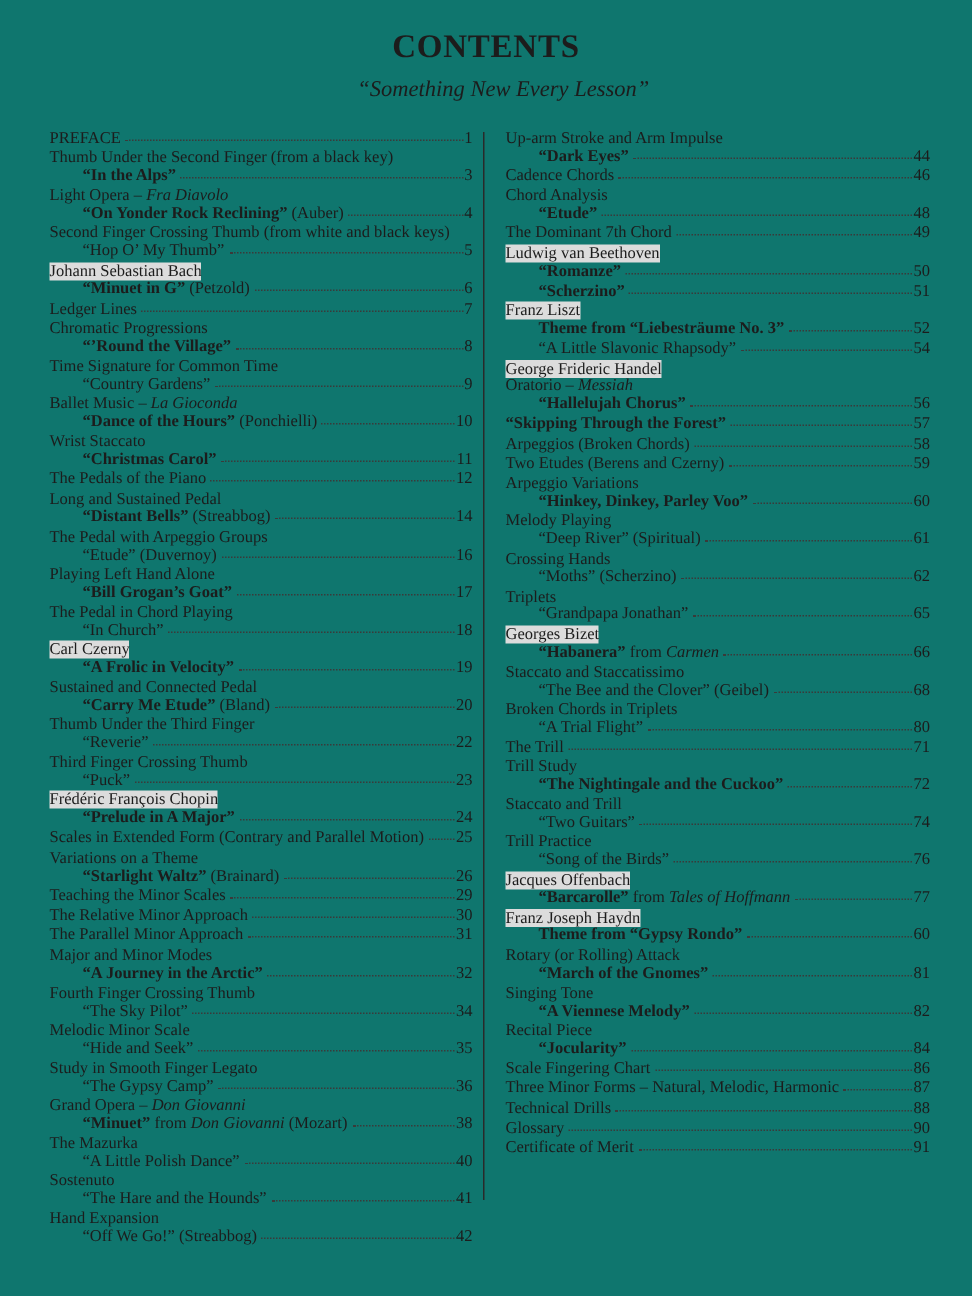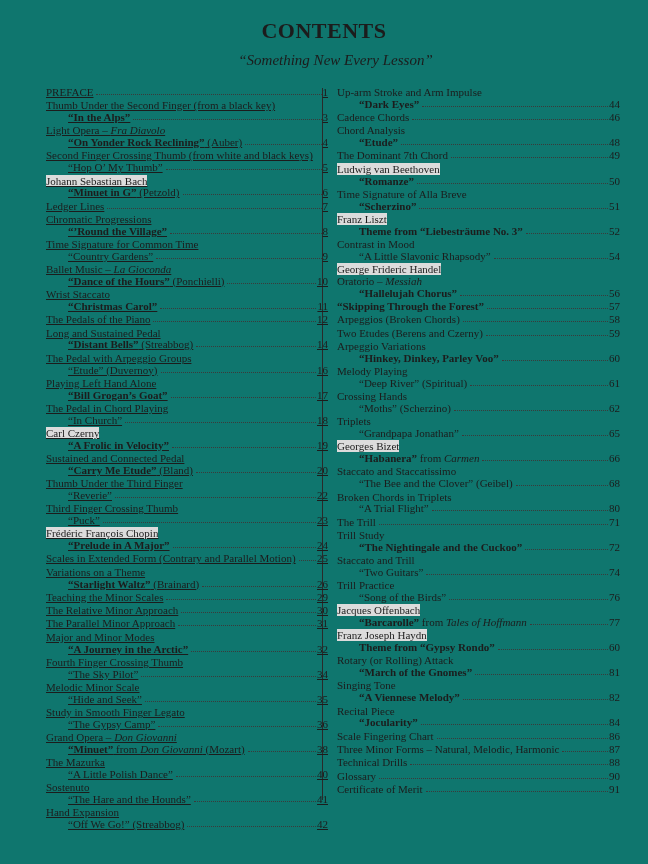--- a/index.html
+++ b/index.html
@@ -20,21 +20,21 @@
     position:absolute; top:52px; left:0; right:0;
     text-align:center; font-style:italic; font-size:15px;margin-left:23px;
   }
 
   .divider {
     position:absolute; left:322px; top:88px; width:1px; height:712px;
     background:var(--divider,#2a2a2a);
   }
 
   .col { position:absolute; top:87px; font-size:11px; line-height:11.8px; }
-  .col-left  { left:46px;  width:282px;text-decoration:underline; }
+  .col-left  { left:33px;  width:282px; }
   .col-right { left:337px; width:283px; }
 
   .entry { margin-bottom:1.5px; }
   .line { display:flex; align-items:baseline; }
   .line .txt { white-space:nowrap; }
   .line.ind { padding-left:22px; }
   .dots {
     flex:1 1 auto; min-width:6px;
     border-bottom:1px dotted #3a3a3a;
     margin:0 1px 2px 3px;
@@ -403,43 +403,37 @@
         <div class="line">
           <span class="txt"><span class="hilite">Ludwig van Beethoven</span></span>
         </div>
         <div class="line ind">
           <span class="txt"><span class="bold">“Romanze”</span></span>
           <span class="dots"></span>
           <span class="pg">50</span>
         </div>
       </div>
       <div class="entry">
-        <div class="line">
-          <span class="txt"><span>Time Signature of Alla Breve</span></span>
-        </div>
         <div class="line ind">
           <span class="txt"><span class="bold">“Scherzino”</span></span>
           <span class="dots"></span>
           <span class="pg">51</span>
         </div>
       </div>
       <div class="entry">
         <div class="line">
           <span class="txt"><span class="hilite">Franz Liszt</span></span>
         </div>
         <div class="line ind">
           <span class="txt"><span class="bold">Theme from “Liebesträume No. 3”</span></span>
           <span class="dots"></span>
           <span class="pg">52</span>
         </div>
       </div>
       <div class="entry">
-        <div class="line">
-          <span class="txt"><span>Contrast in Mood</span></span>
-        </div>
         <div class="line ind">
           <span class="txt"><span>“A Little Slavonic Rhapsody”</span></span>
           <span class="dots"></span>
           <span class="pg">54</span>
         </div>
       </div>
       <div class="entry">
         <div class="line">
           <span class="txt"><span class="hilite">George Frideric Handel</span></span>
         </div>

